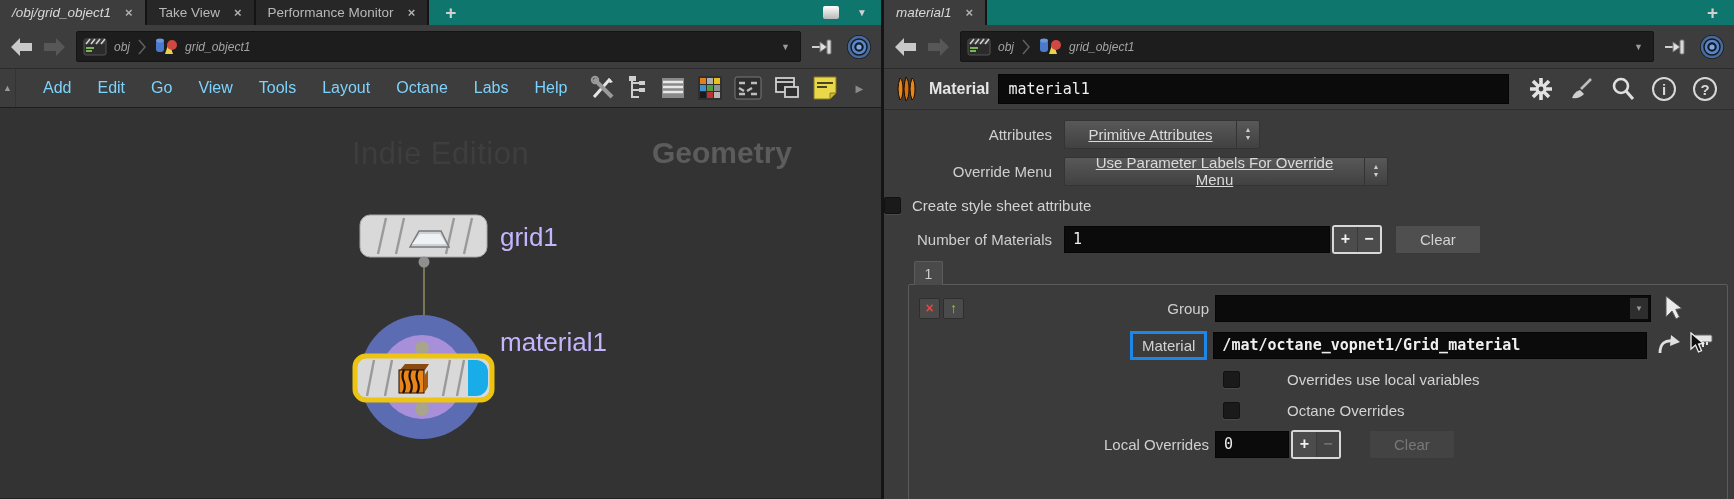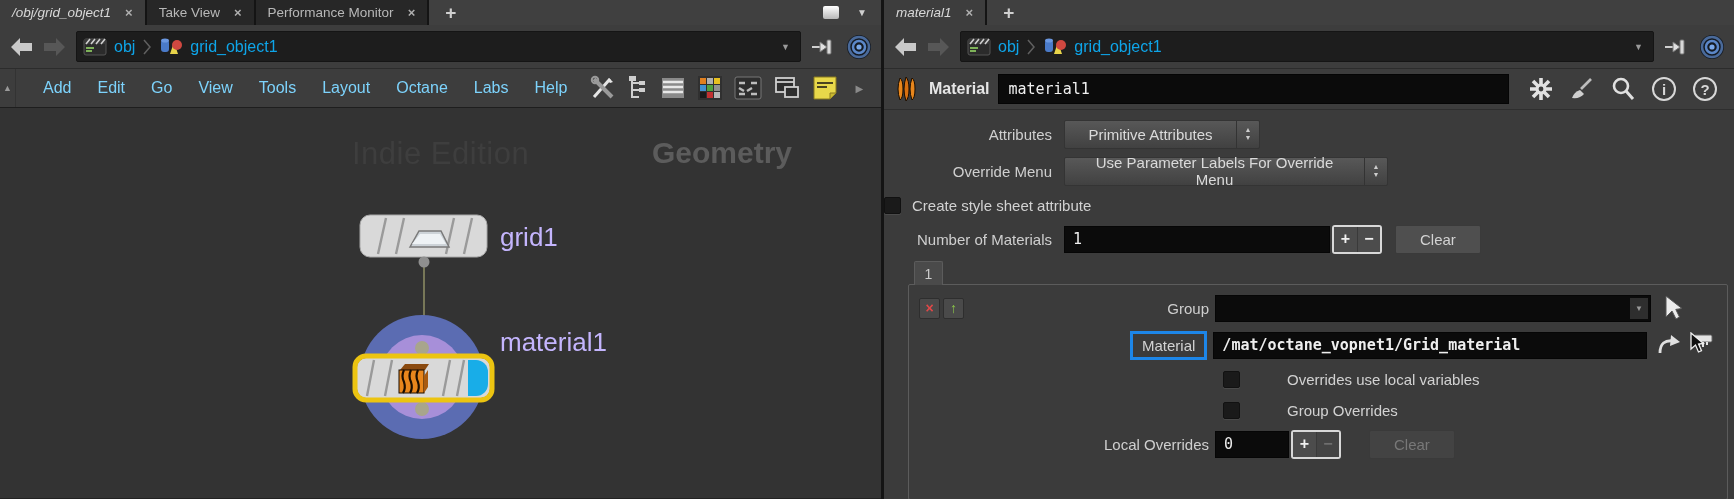--- a/index.html
+++ b/index.html
@@ -8,37 +8,37 @@
     position: relative; width: 1734px; height: 499px; overflow: hidden;
     background:#222; font-family:"Liberation Sans","DejaVu Sans",sans-serif;
     color:#ccc; -webkit-font-smoothing: antialiased;
   }
   .pane { position:absolute; top:0; height:499px; }
   .pane-left  { left:0; width:881px; }
   .pane-right { left:884px; width:850px; }
   .divider { position:absolute; left:881px; top:0; width:3px; height:499px; background:#141414; }
 
   
-  .tabbar { height:25px; background:#404040; display:flex; align-items:stretch; }
+  .tabbar { height:25px; background:#0f766e; display:flex; align-items:stretch;justify-content:space-between; }
   .tab { display:flex; align-items:center; gap:14px; padding:0 12px;
          background:#272727; color:#b8b8b8; font-size:13.5px; border-right:2px solid #141414; }
   .tab.active { background:#3d3d3d; color:#d8d8d8; }
   .tab.italic .tab-label { font-style: italic; }
   .tab-close { font-size:13px; color:#b0b0b0; font-weight:bold; cursor:default; }
   .newtab { display:flex; align-items:center; padding:0 16px; color:#d0d0d0; font-size:19px; font-weight:bold; }
   .pane-controls { margin-left:auto; display:flex; align-items:center; gap:18px; padding-right:14px; }
   .sq-icon { width:16px; height:13px; border-radius:2px; background:linear-gradient(#ffffff,#b8b8b8); }
   .tri { font-size:10px; color:#cfcfcf; }
 
   
   .pathbar { height:43px; background:#3d3d3d; display:flex; align-items:center; padding:0 8px; }
   .nav-arrows { display:flex; align-items:center; gap:6px; margin-right:8px; }
   .path-field { flex:1; height:31px; background:#1d1d1d; border:1px solid #151515; border-radius:2px;
                 display:flex; align-items:center; gap:7px; padding:0 6px; }
-  .crumb { color:#0ea5e9; font-size:16px; }
+  .crumb { color:#a3a3a3; font-size:12px;font-style:italic; }
   .field-dd-tri { margin-left:auto; font-size:9px; color:#9a9a9a; padding-right:4px; }
   .path-icons { display:flex; align-items:center; gap:8px; margin-left:8px; }
 
   
   .menubar { height:40px; background:#3d3d3d; border-top:1px solid #2c2c2c; border-bottom:1px solid #1e1e1e;
              display:flex; align-items:center; }
   .menu-edge { width:16px; align-self:stretch; border-right:1px solid #333;
                display:flex; align-items:center; justify-content:center; color:#9a9a9a; font-size:9px; }
   .menus { display:flex; align-items:center; margin-left:14px; }
   .menu-item { padding:0 13px; color:#7dd3fc; font-size:16px; }
@@ -59,21 +59,21 @@
   .rp-name-field { flex:1; height:30px; background:#0b0b0b; border:1px solid #050505; display:flex; align-items:center;
                    padding:0 9px; font-family:"DejaVu Sans Mono","Liberation Mono",monospace; font-size:15px; color:#f0f0f0; }
   .hdr-icons { display:flex; align-items:center; gap:15px; padding:0 6px 0 10px; }
 
   
   .params { position:relative; height:389px; background:#3b3b3b; padding-top:9px; }
   .p-row { display:flex; align-items:center; height:30px; margin-bottom:7px; }
   .p-label { width:168px; text-align:right; margin-right:12px; color:#cfcfcf; font-size:15px; }
   .dropdown { height:29px; background:linear-gradient(#585858,#414141); border:1px solid #343434; border-radius:2px;
               display:flex; align-items:center; color:#dadada; font-size:15px; }
-  .dd-text { padding:0 14px; flex:1; text-align:center; }
+  .dd-text { padding:0 14px; flex:1; text-align:center;text-decoration:underline; }
   .dd-spin { align-self:stretch; width:23px; border-left:1px solid #333; display:flex; flex-direction:column;
              align-items:center; justify-content:center; font-size:7px; color:#ccc; line-height:8px; }
   .checkbox { width:17px; height:17px; background:#1a1a1a; border:1px solid #111; border-radius:2px;
               box-shadow:0 1px 0 #4a4a4a; margin-right:11px; }
   .cb-label { font-size:15px; color:#d2d2d2; }
   .field { background:#0b0b0b; border:1px solid #060606; height:27px; display:flex; align-items:center;
            padding:0 8px; font-family:"DejaVu Sans Mono","Liberation Mono",monospace; font-size:15px; color:#eee; }
   .pm-pair { display:flex; border:2px solid #d8d8d8; border-radius:3px; margin-left:2px; }
   .pm { width:23px; height:25px; background:#4c4c4c; color:#f0f0f0; font-size:16px; font-weight:bold;
         display:flex; align-items:center; justify-content:center; }
@@ -445,21 +445,21 @@
           </div>
         </div>
 
         <div class="gb-row gb-cb" style="height:24px;">
           <div class="checkbox"></div>
           <span class="cb-label">Overrides use local variables</span>
         </div>
 
         <div class="gb-row gb-cb" style="height:24px;">
           <div class="checkbox"></div>
-          <span class="cb-label">Group Overrides</span>
+          <span class="cb-label">Octane Overrides</span>
         </div>
 
         <div class="gb-row">
           <div class="gb-spacer"></div>
           <div class="gb-label">Local Overrides</div>
           <div class="field lo-field">0</div>
           <div class="pm-pair">
             <div class="pm">+</div>
             <div class="pm dim">−</div>
           </div>

